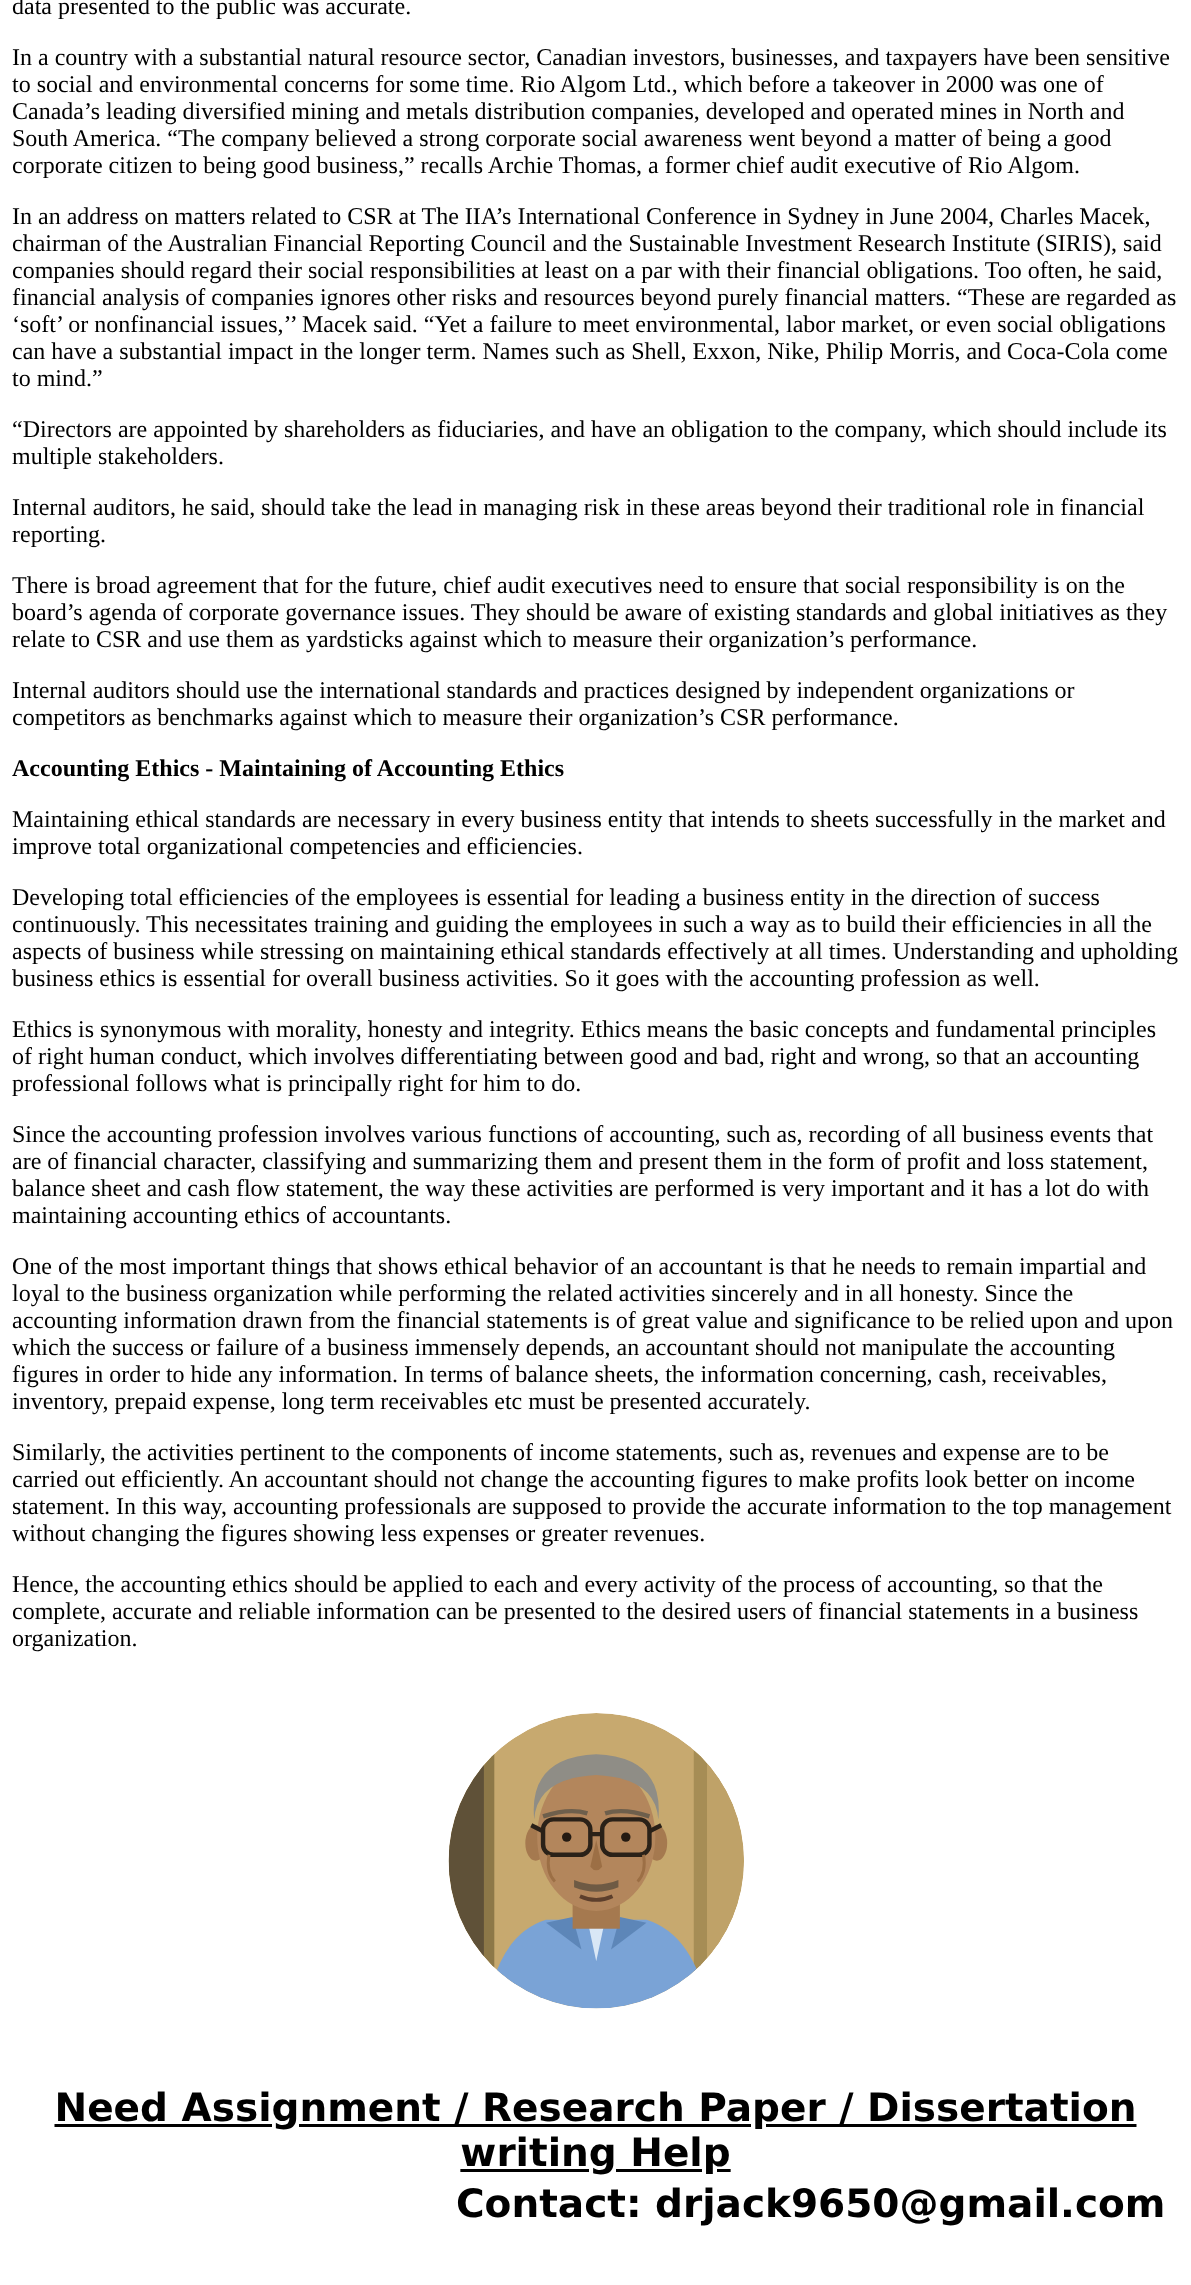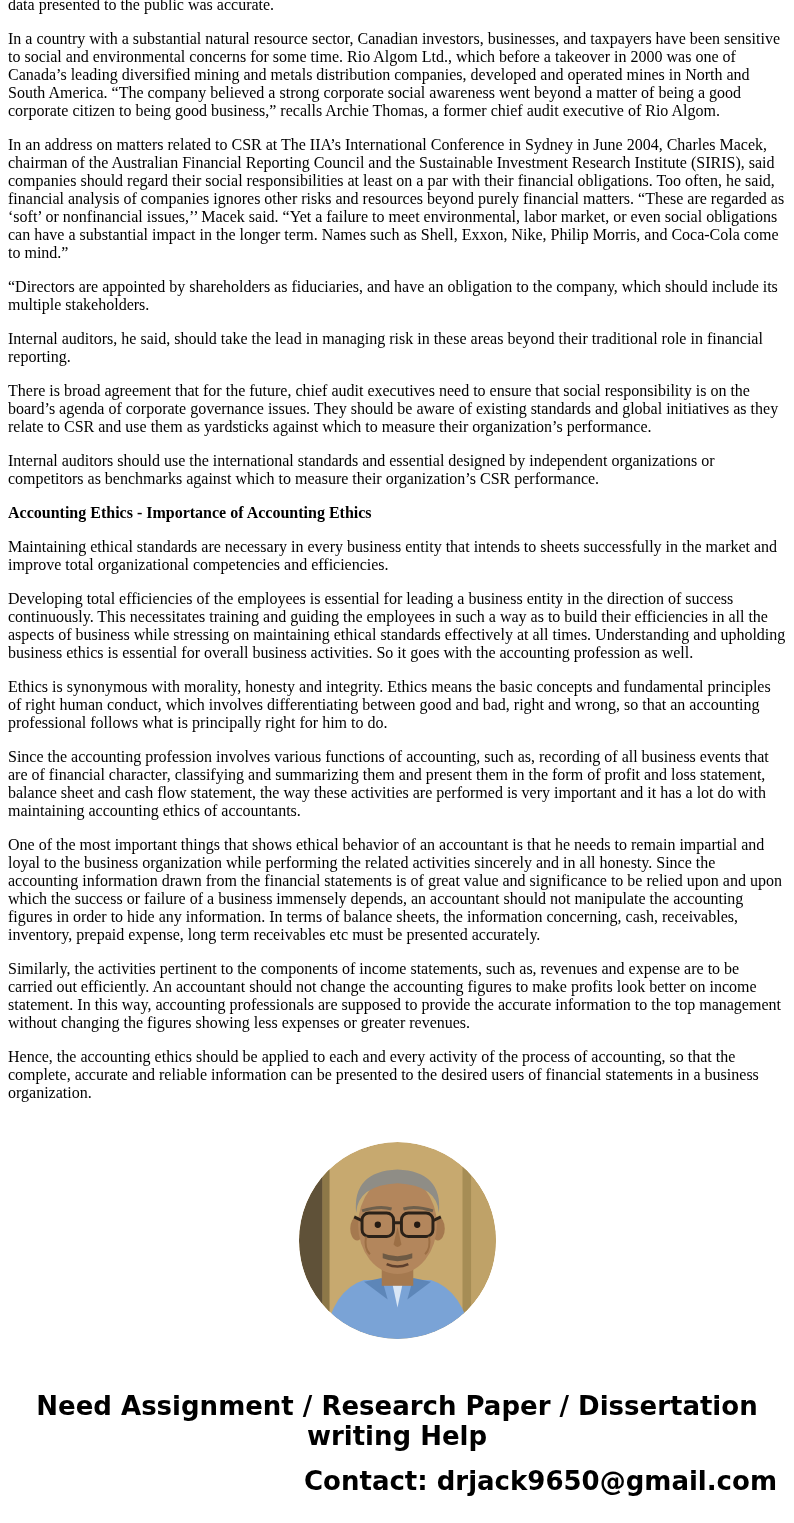--- a/index.html
+++ b/index.html
@@ -42,42 +42,43 @@
     margin-top: 52px;
     text-align: center;
     font-family: "DejaVu Sans", sans-serif;
     font-weight: bold;
     font-size: 26px;
     line-height: 1.16;
     color: #000000;
   }
   footer.promo .help-line {
     max-width: 760px;
-    margin: 15px auto;
+    margin: 4px auto;
+    text-decoration: underline;
   }
   footer.promo .contact-line {
     max-width: 760px;
     margin: 0 auto;
     text-align: right;
   }
 </style>
 </head>
 <body>
 
 <main class="article">
 
   <p class="para para-cut">data presented to the public was accurate.</p>
   <p class="para">In a country with a substantial natural resource sector, Canadian investors, businesses, and taxpayers have been sensitive to social and environmental concerns for some time. Rio Algom Ltd., which before a takeover in 2000 was one of Canada’s leading diversified mining and metals distribution companies, developed and operated mines in North and South America. “The company believed a strong corporate social awareness went beyond a matter of being a good corporate citizen to being good business,” recalls Archie Thomas, a former chief audit executive of Rio Algom.</p>
   <p class="para">In an address on matters related to CSR at The IIA’s International Conference in Sydney in June 2004, Charles Macek, chairman of the Australian Financial Reporting Council and the Sustainable Investment Research Institute (SIRIS), said companies should regard their social responsibilities at least on a par with their financial obligations. Too often, he said, financial analysis of companies ignores other risks and resources beyond purely financial matters. “These are regarded as ‘soft’ or nonfinancial issues,’’ Macek said. “Yet a failure to meet environmental, labor market, or even social obligations can have a substantial impact in the longer term. Names such as Shell, Exxon, Nike, Philip Morris, and Coca-Cola come to mind.”</p>
   <p class="para">“Directors are appointed by shareholders as fiduciaries, and have an obligation to the company, which should include its multiple stakeholders.</p>
   <p class="para">Internal auditors, he said, should take the lead in managing risk in these areas beyond their traditional role in financial reporting.</p>
   <p class="para">There is broad agreement that for the future, chief audit executives need to ensure that social responsibility is on the board’s agenda of corporate governance issues. They should be aware of existing standards and global initiatives as they relate to CSR and use them as yardsticks against which to measure their organization’s performance.</p>
-  <p class="para">Internal auditors should use the international standards and essential designed by independent organizations or competitors as benchmarks against which to measure their organization’s CSR performance.</p>
+  <p class="para">Internal auditors should use the international standards and practices designed by independent organizations or competitors as benchmarks against which to measure their organization’s CSR performance.</p>
 
-  <p class="para section-heading">Accounting Ethics - Importance of Accounting Ethics</p>
+  <p class="para section-heading">Accounting Ethics - Maintaining of Accounting Ethics</p>
 
   <p class="para">Maintaining ethical standards are necessary in every business entity that intends to sheets successfully in the market and improve total organizational competencies and efficiencies.</p>
   <p class="para">Developing total efficiencies of the employees is essential for leading a business entity in the direction of success continuously. This necessitates training and guiding the employees in such a way as to build their efficiencies in all the aspects of business while stressing on maintaining ethical standards effectively at all times. Understanding and upholding business ethics is essential for overall business activities. So it goes with the accounting profession as well.</p>
   <p class="para">Ethics is synonymous with morality, honesty and integrity. Ethics means the basic concepts and fundamental principles of right human conduct, which involves differentiating between good and bad, right and wrong, so that an accounting professional follows what is principally right for him to do.</p>
   <p class="para">Since the accounting profession involves various functions of accounting, such as, recording of all business events that are of financial character, classifying and summarizing them and present them in the form of profit and loss statement, balance sheet and cash flow statement, the way these activities are performed is very important and it has a lot do with maintaining accounting ethics of accountants.</p>
   <p class="para">One of the most important things that shows ethical behavior of an accountant is that he needs to remain impartial and loyal to the business organization while performing the related activities sincerely and in all honesty. Since the accounting information drawn from the financial statements is of great value and significance to be relied upon and upon which the success or failure of a business immensely depends, an accountant should not manipulate the accounting figures in order to hide any information. In terms of balance sheets, the information concerning, cash, receivables, inventory, prepaid expense, long term receivables etc must be presented accurately.</p>
   <p class="para">Similarly, the activities pertinent to the components of income statements, such as, revenues and expense are to be carried out efficiently. An accountant should not change the accounting figures to make profits look better on income statement. In this way, accounting professionals are supposed to provide the accurate information to the top management without changing the figures showing less expenses or greater revenues.</p>
   <p class="para">Hence, the accounting ethics should be applied to each and every activity of the process of accounting, so that the complete, accurate and reliable information can be presented to the desired users of financial statements in a business organization.</p>
 
   <figure class="portrait">

